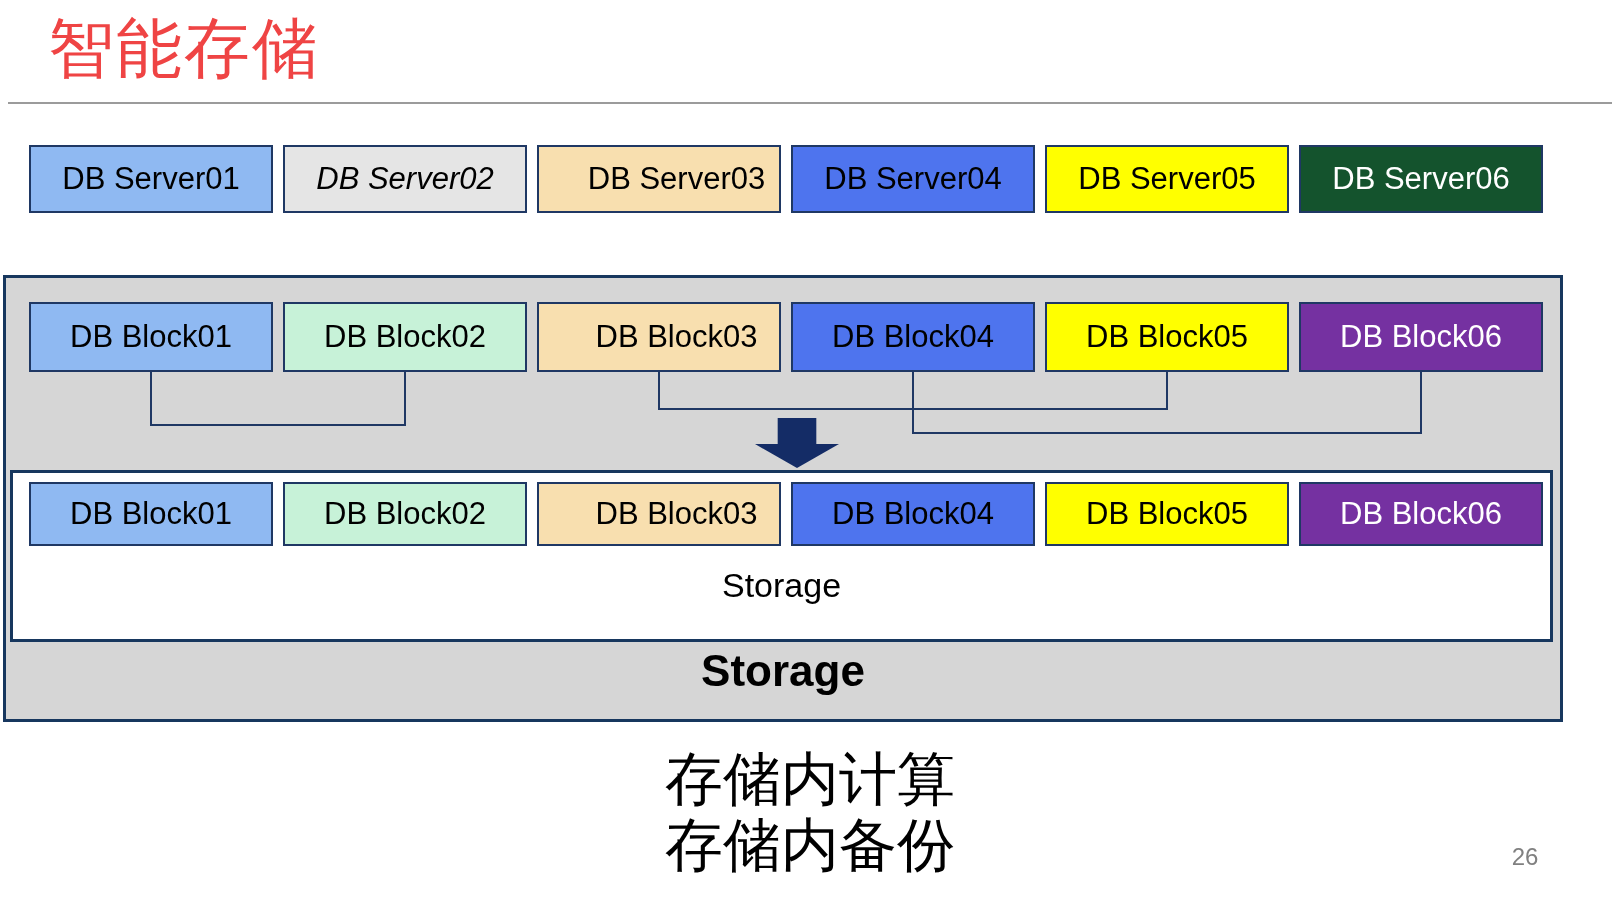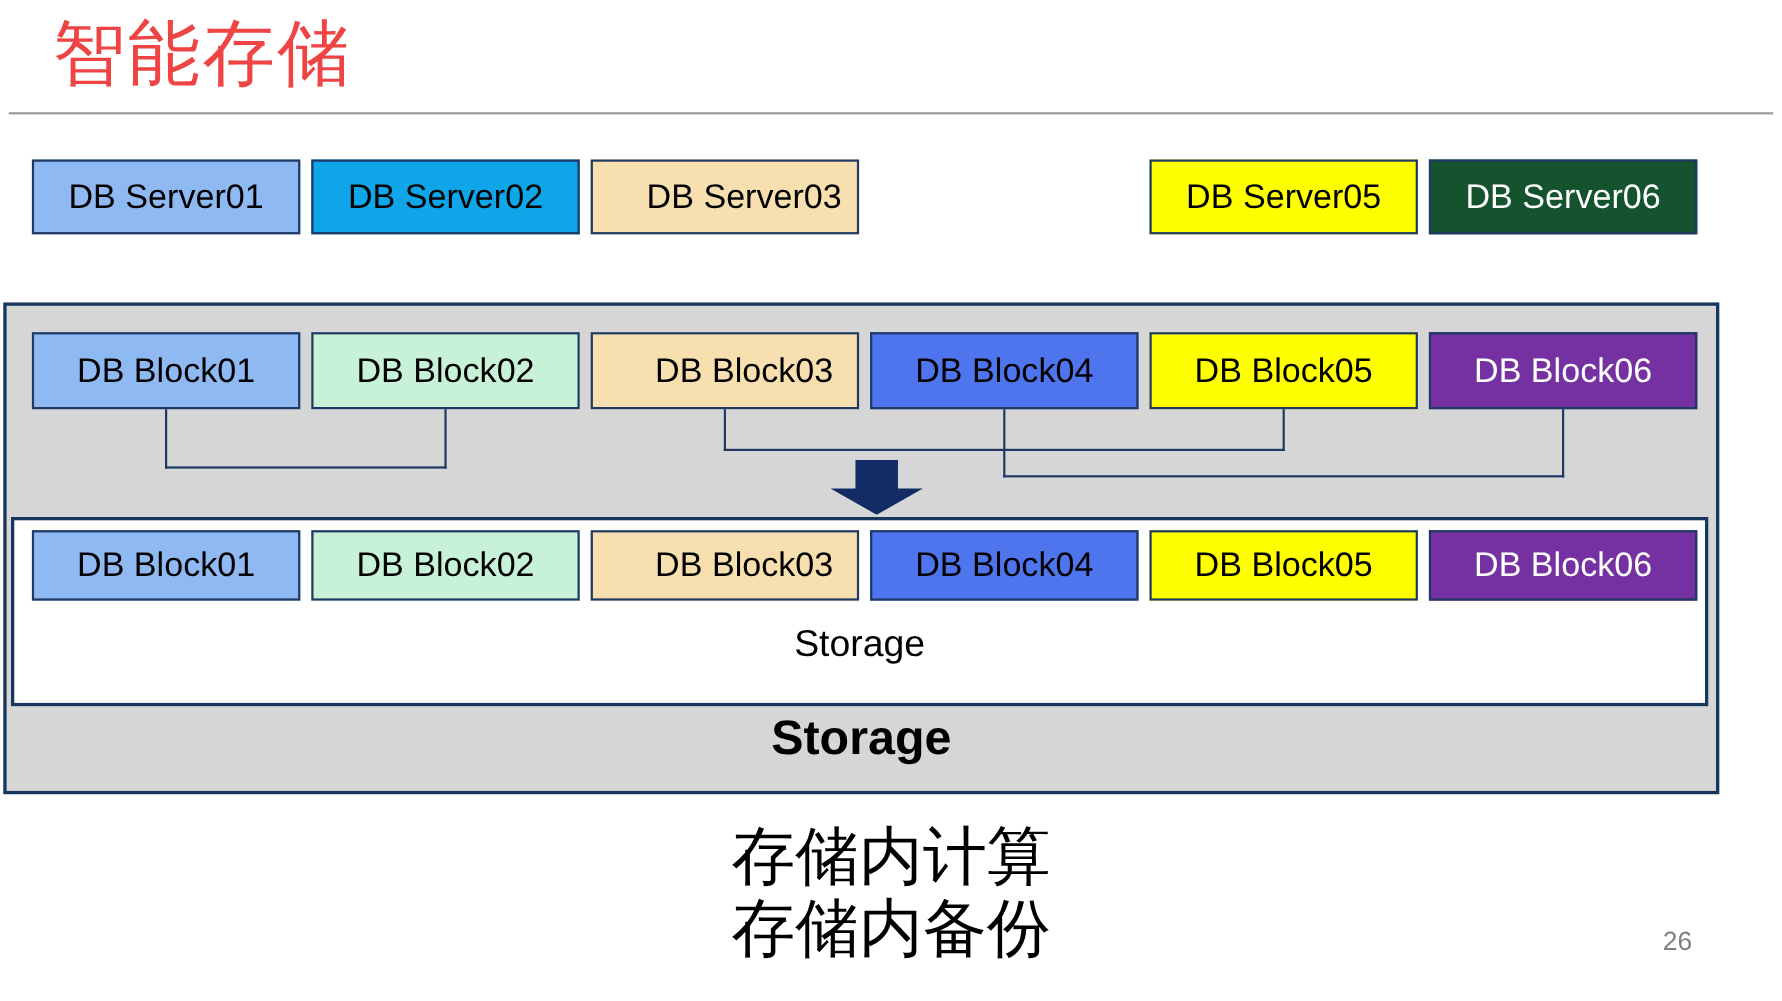--- a/index.html
+++ b/index.html
@@ -83,22 +83,23 @@
 </style>
 </head>
 <body>
 
 <div id="slide">
 
   <div id="title" class="abs">智能存储</div>
   <div id="title-divider" class="abs"></div>
 
   <div class="abs box server-box col0" style="background-color: rgb(143, 185, 242); color: rgb(0, 0, 0);">DB Server01</div>
-  <div class="abs box server-box col1" style="background-color: #0ea5e9; color: rgb(0, 0, 0);">DB Server02</div>
+  <div class="abs box server-box col1" style="background-color: #e5e5e5; color: rgb(0, 0, 0); font-style: italic;">DB Server02</div>
   <div class="abs box server-box col2" style="background-color: rgb(248, 223, 175); color: rgb(0, 0, 0);">DB Server03</div>
+  <div class="abs box server-box col3" style="background-color: rgb(78, 116, 238); color: rgb(0, 0, 0);">DB Server04</div>
   <div class="abs box server-box col4" style="background-color: rgb(255, 255, 0); color: rgb(0, 0, 0);">DB Server05</div>
   <div class="abs box server-box col5" style="background-color: #14532d; color: rgb(255, 255, 255);">DB Server06</div>
 
   <div id="storage-panel" class="abs"></div>
 
   <div class="abs box block-top col0" style="background-color: rgb(143, 185, 242); color: rgb(0, 0, 0);">DB Block01</div>
   <div class="abs box block-top col1" style="background-color: rgb(199, 242, 216); color: rgb(0, 0, 0);">DB Block02</div>
   <div class="abs box block-top col2" style="background-color: rgb(248, 223, 175); color: rgb(0, 0, 0);">DB Block03</div>
   <div class="abs box block-top col3" style="background-color: rgb(78, 116, 238); color: rgb(0, 0, 0);">DB Block04</div>
   <div class="abs box block-top col4" style="background-color: rgb(255, 255, 0); color: rgb(0, 0, 0);">DB Block05</div>

